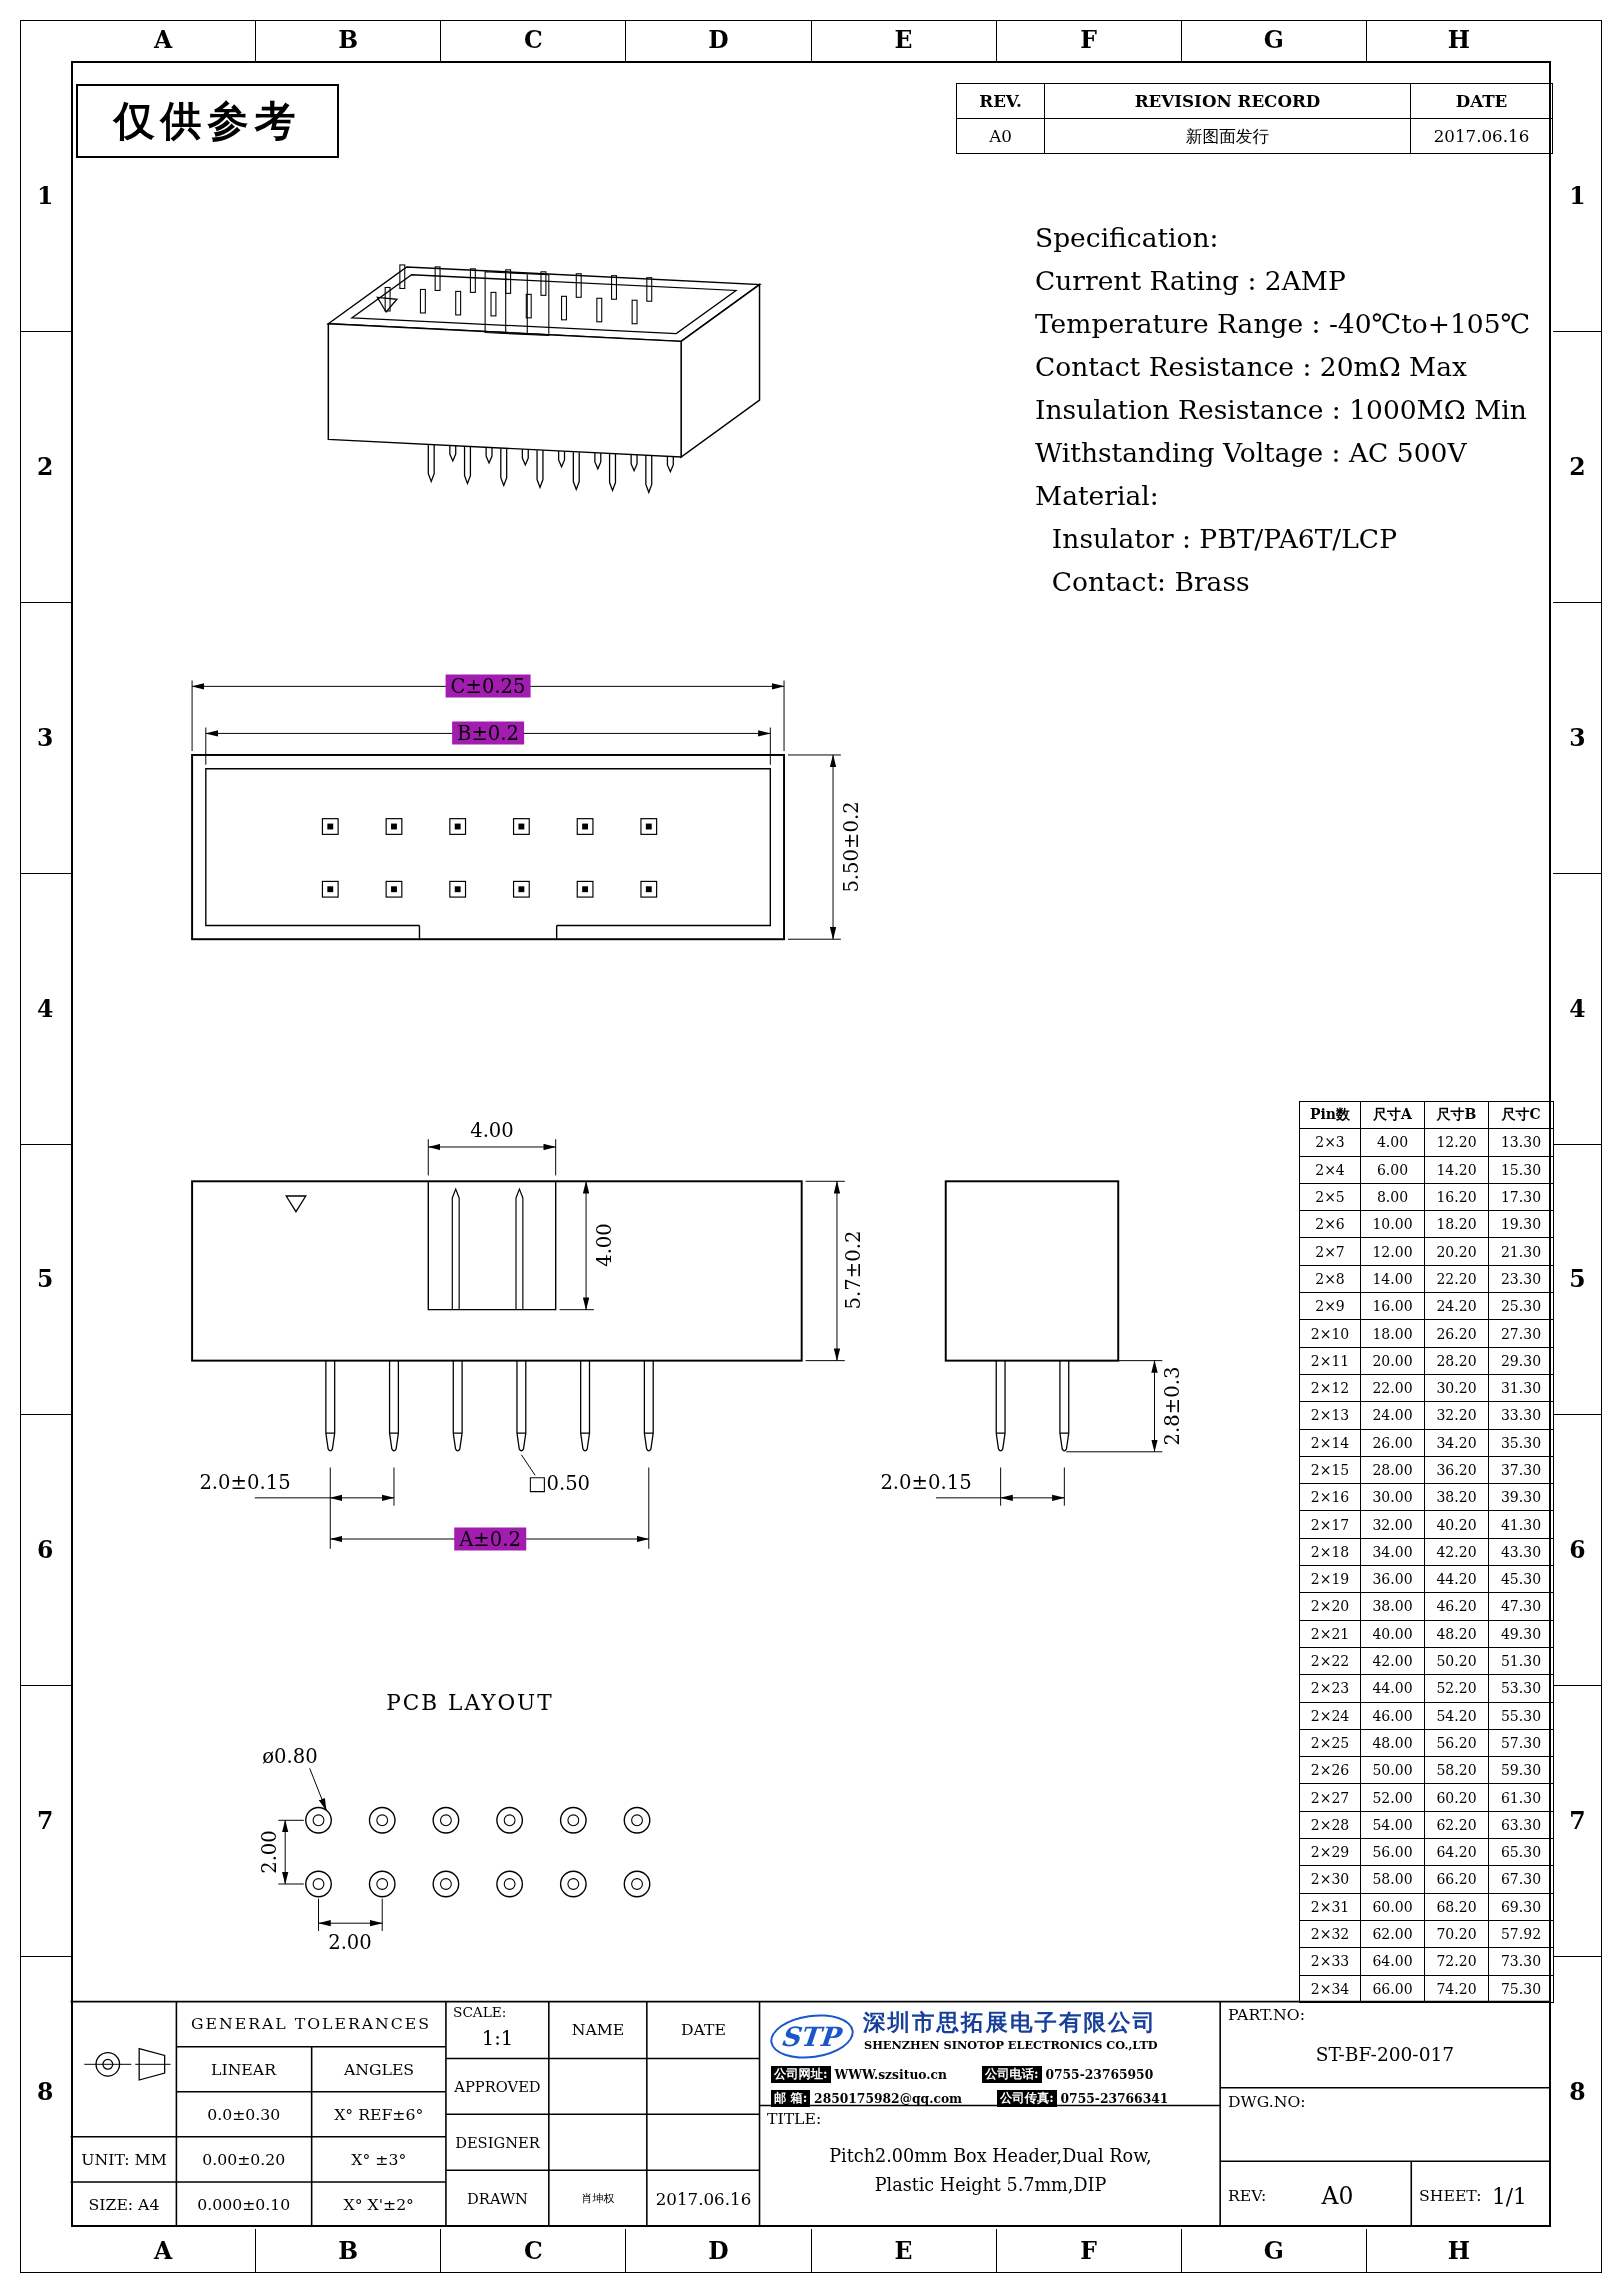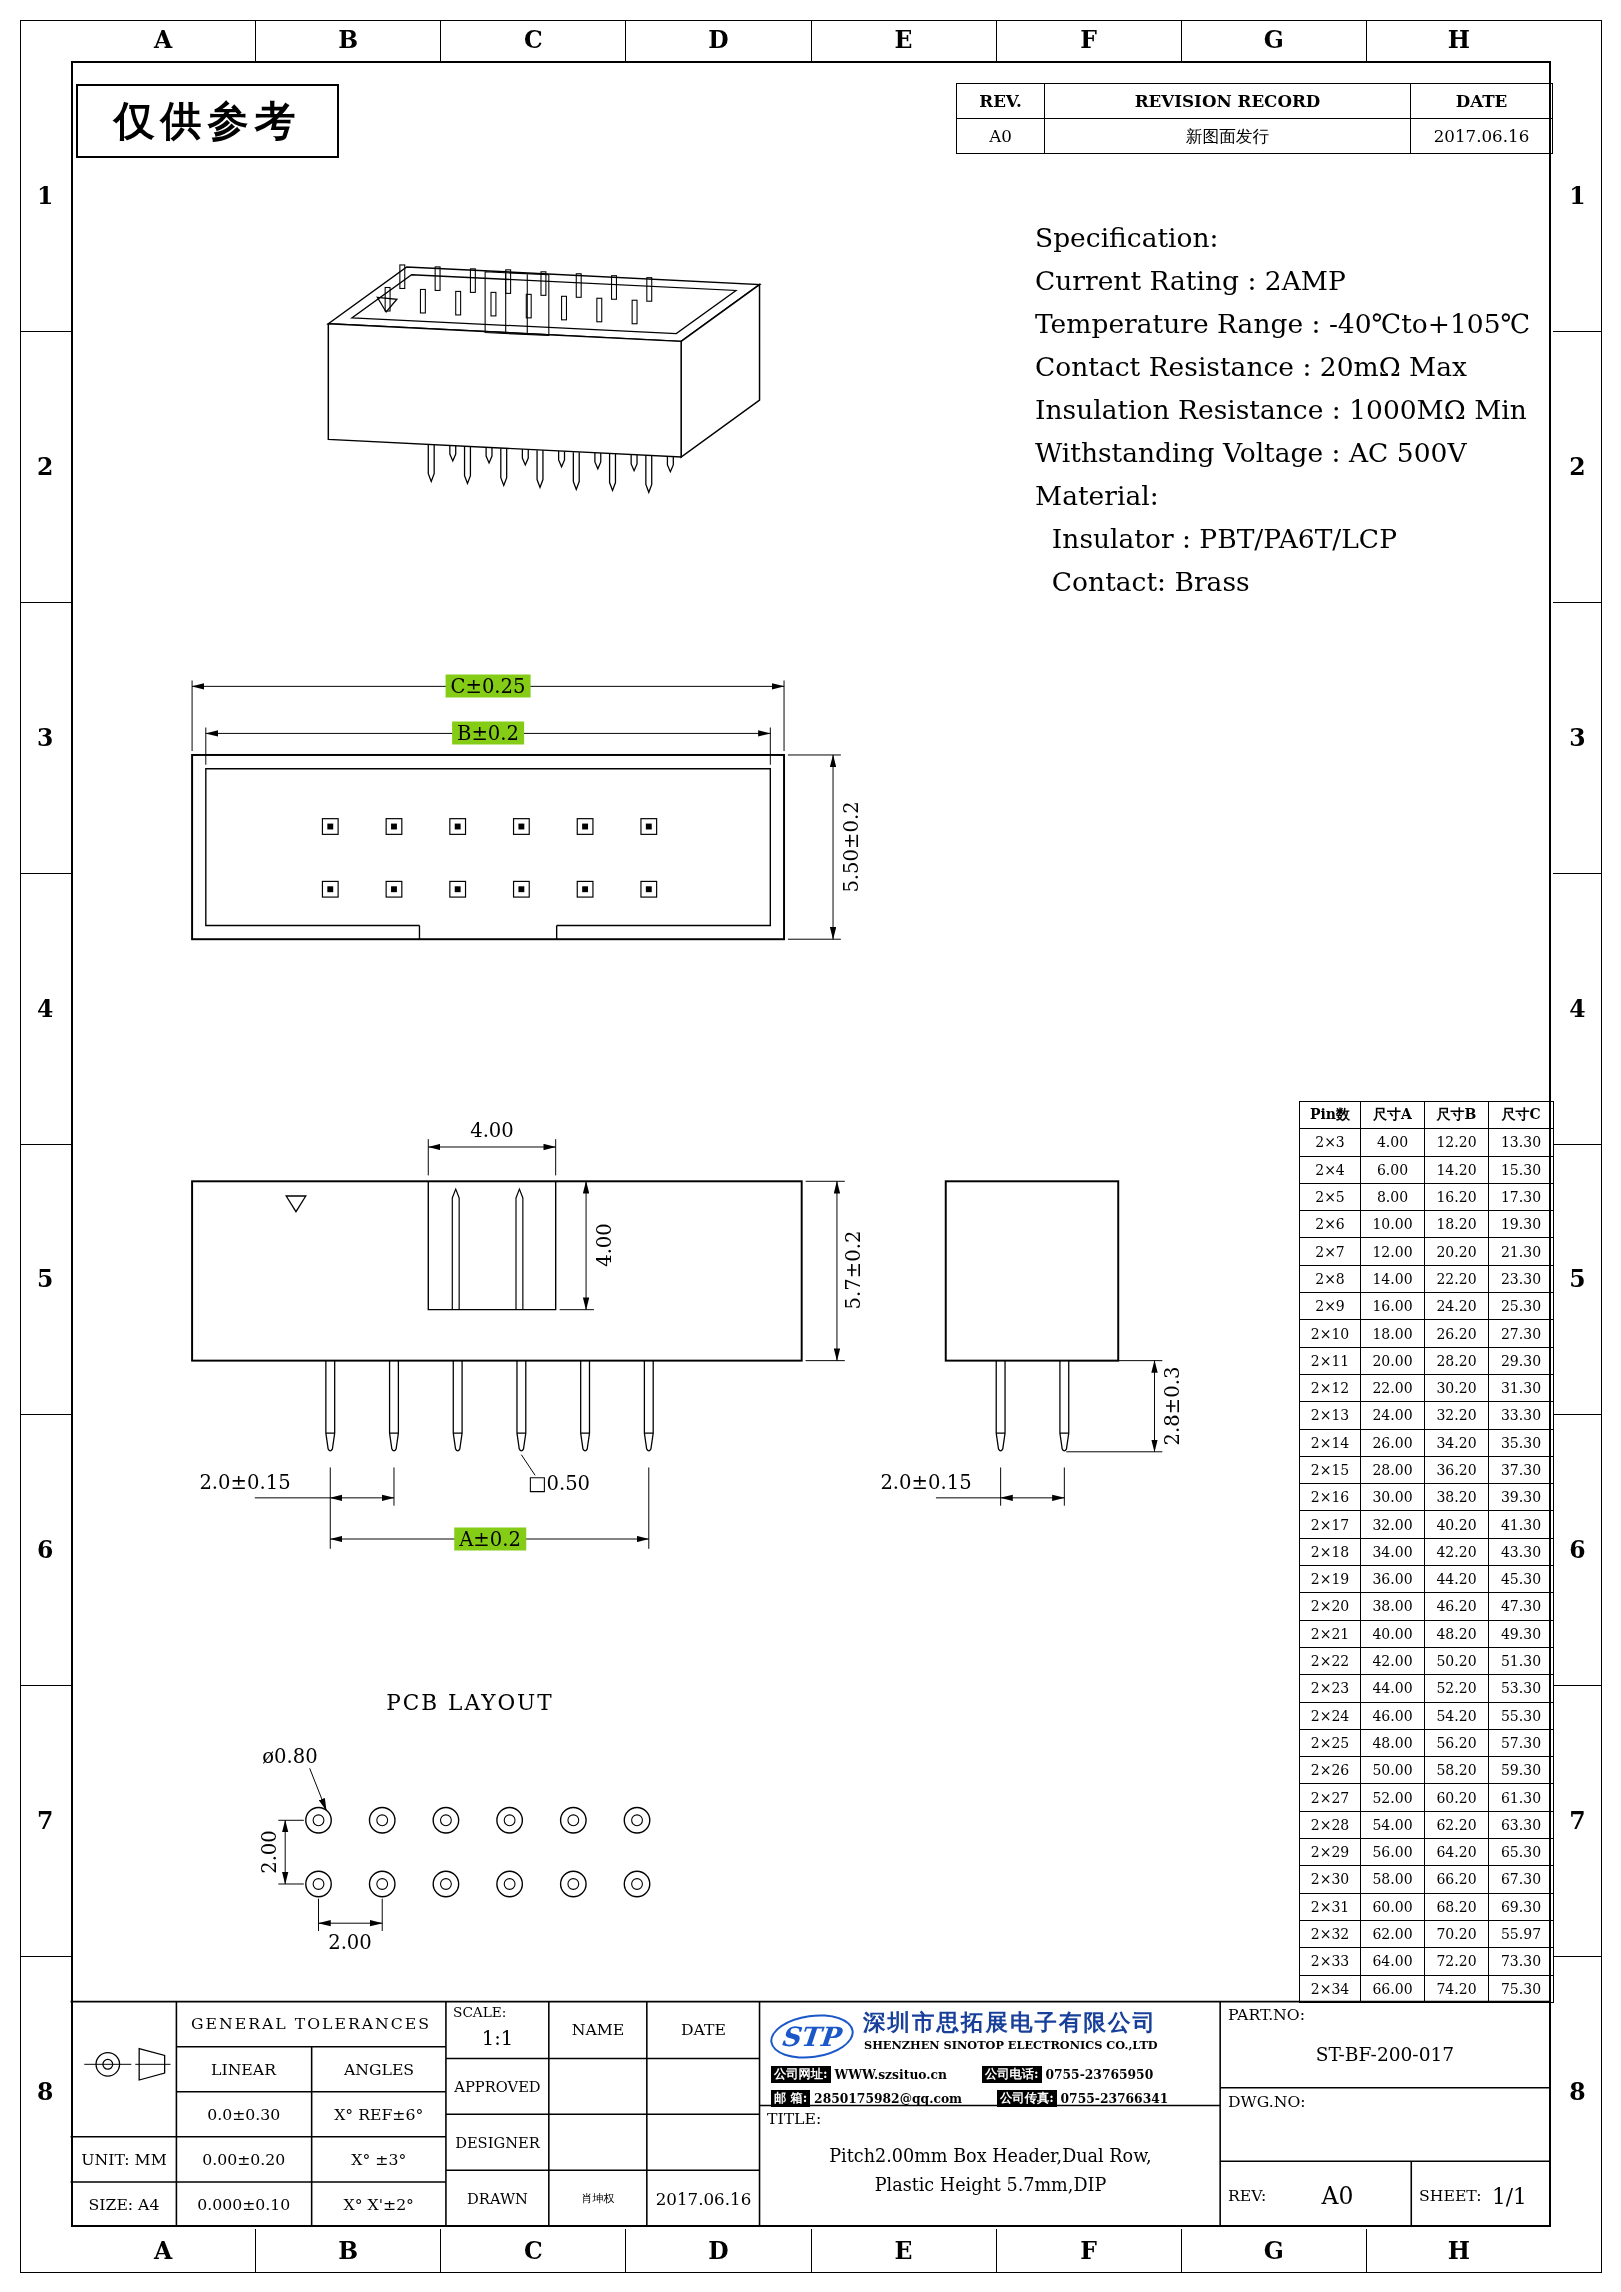--- a/index.html
+++ b/index.html
@@ -26,21 +26,21 @@
   .rev-table tr:first-child td { font-weight:bold; }
 
   .spec { position:absolute; left:1035px; top:216px; font-size:26.5px; line-height:43px; }
   .spec div { white-space:pre; }
 
   .pin-table { position:absolute; left:1299px; top:1101px; width:253px; height:902px; }
   .pin-table td { border:1.2px solid #000; text-align:center; font-size:14px; height:25.5px; padding:0; }
   .pin-table tr.head td { font-weight:bold; }
 
   .dim { position:absolute; transform:translate(-50%,-50%); font-size:19.6px; white-space:nowrap; }
-  .dim.bg { background:#84cc16; padding:0 4.9px; }
+  .dim.bg { background:#a21caf; padding:0 4.9px; }
   .dim.rot { transform:translate(-50%,-50%) rotate(-90deg); }
   .dim.big { font-size:21.6px; letter-spacing:2px; }
 
   .tbx { position:absolute; display:flex; align-items:center; justify-content:center; font-size:15.7px; }
   .tbl { position:absolute; font-size:15.7px; }
   .tol-table { position:absolute; left:176px; top:2092px; width:270px; height:135px; }
   .tol-table td { text-align:center; font-size:15.7px; }
   .logo { position:absolute; left:770px; top:2015px; width:84px; height:43px; border:2.5px solid #1a57c9; border-radius:50%;
           transform:rotate(-8deg); display:flex; align-items:center; justify-content:center; }
   .logo span { font-style:italic; font-weight:bold; font-size:26.5px; color:#1a57c9; transform:rotate(8deg) skewX(-8deg); }
@@ -524,21 +524,21 @@
         <tr>
           <td>2×31</td>
           <td>60.00</td>
           <td>68.20</td>
           <td>69.30</td>
         </tr>
         <tr>
           <td>2×32</td>
           <td>62.00</td>
           <td>70.20</td>
-          <td>55.97</td>
+          <td>57.92</td>
         </tr>
         <tr>
           <td>2×33</td>
           <td>64.00</td>
           <td>72.20</td>
           <td>73.30</td>
         </tr>
         <tr>
           <td>2×34</td>
           <td>66.00</td>

